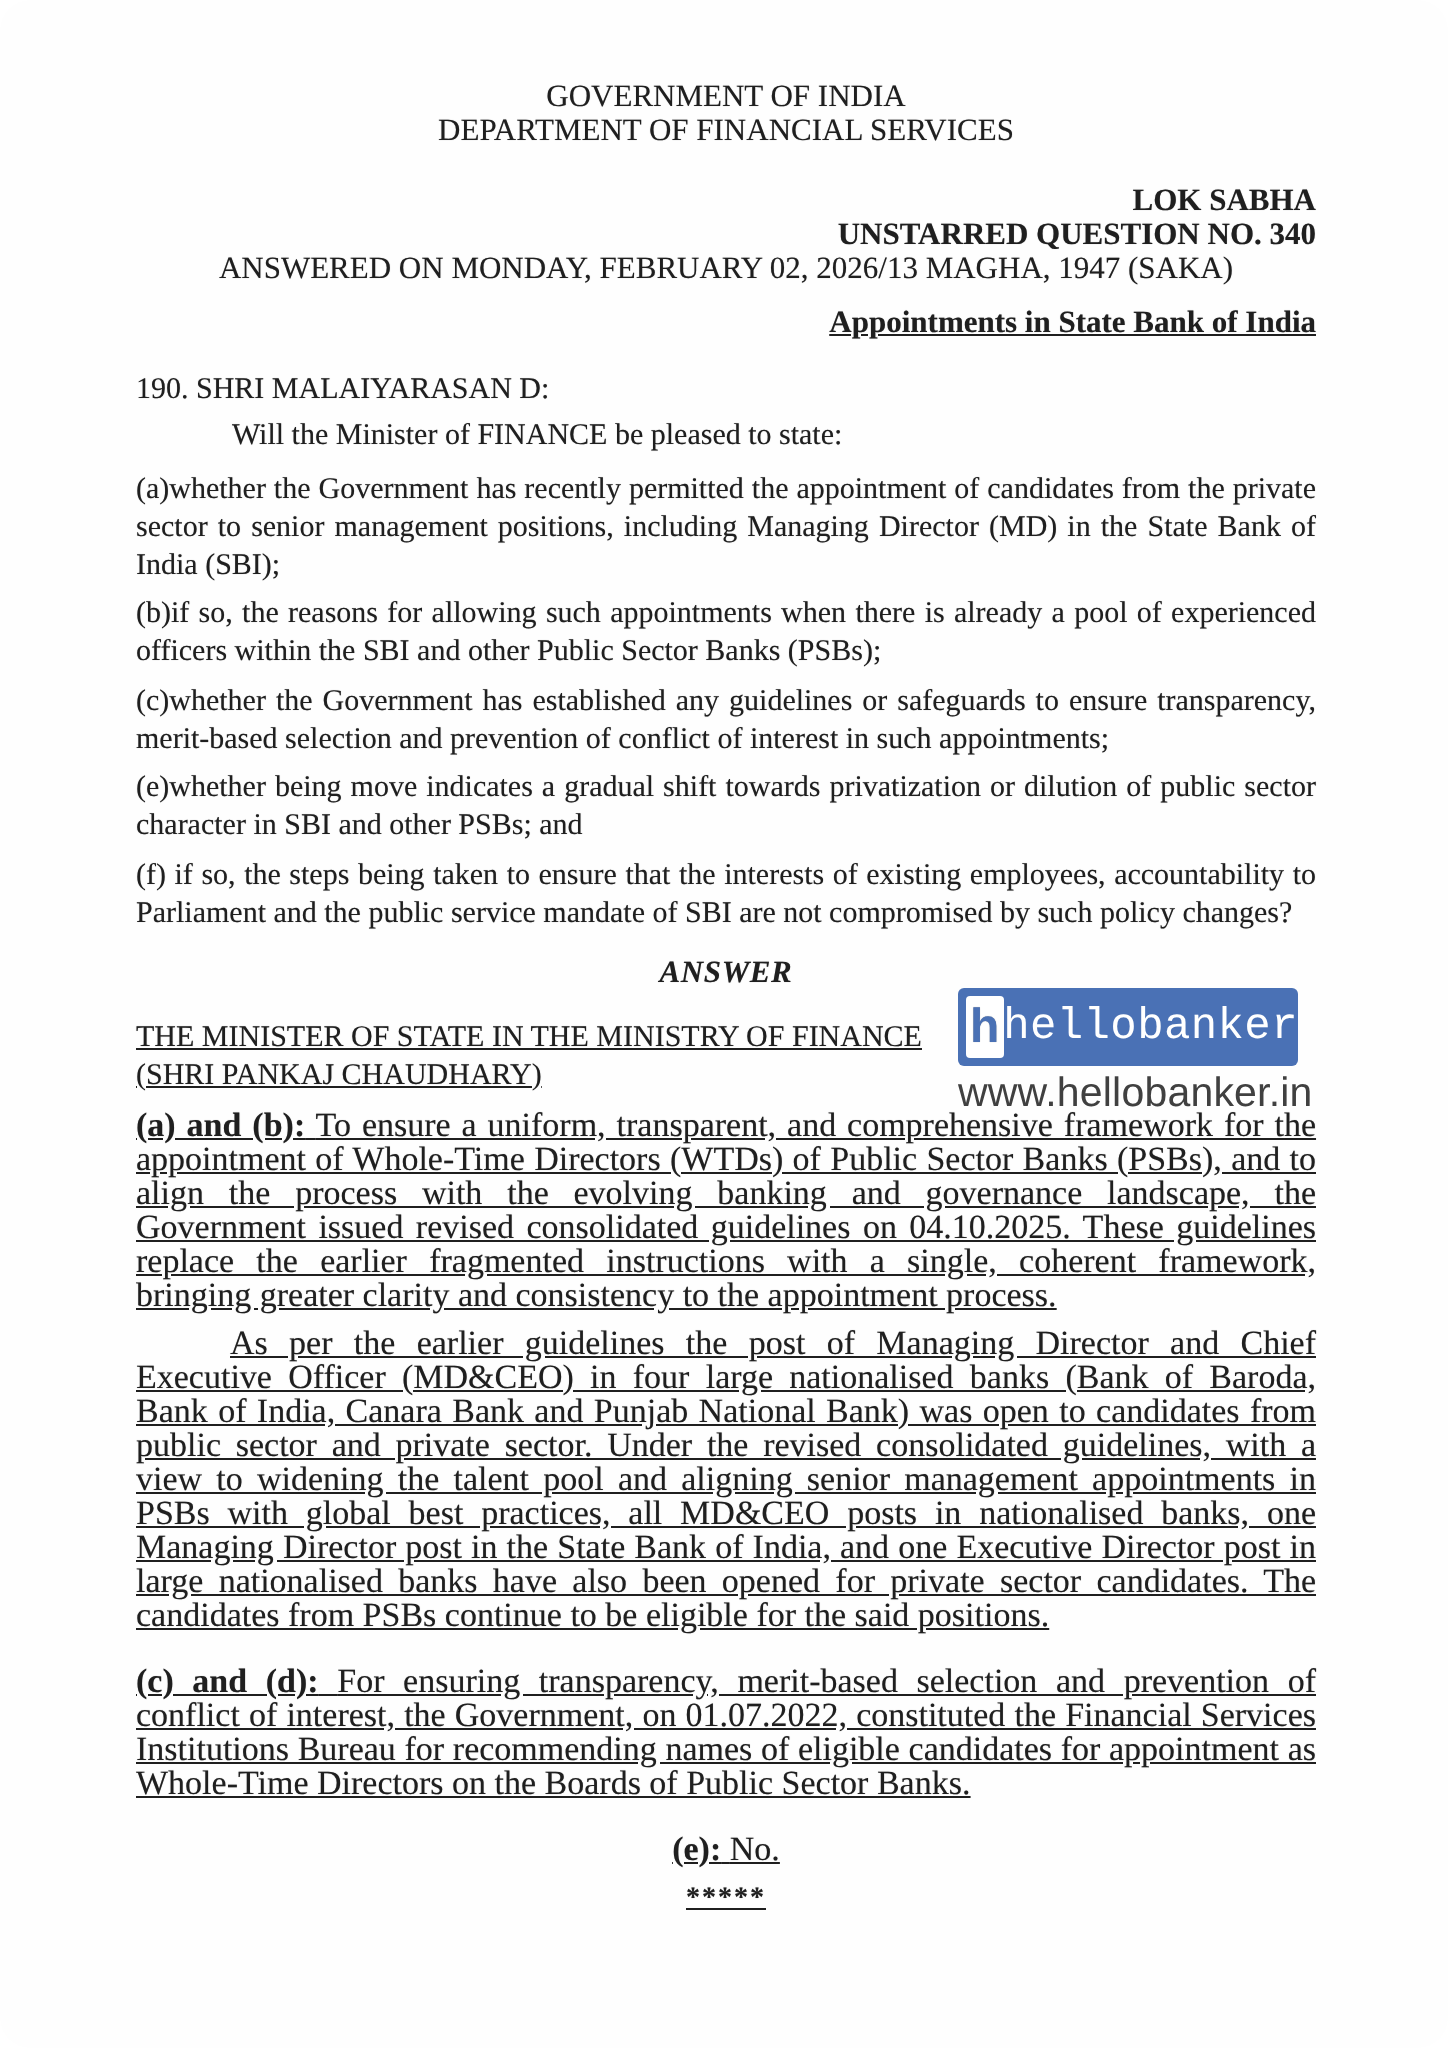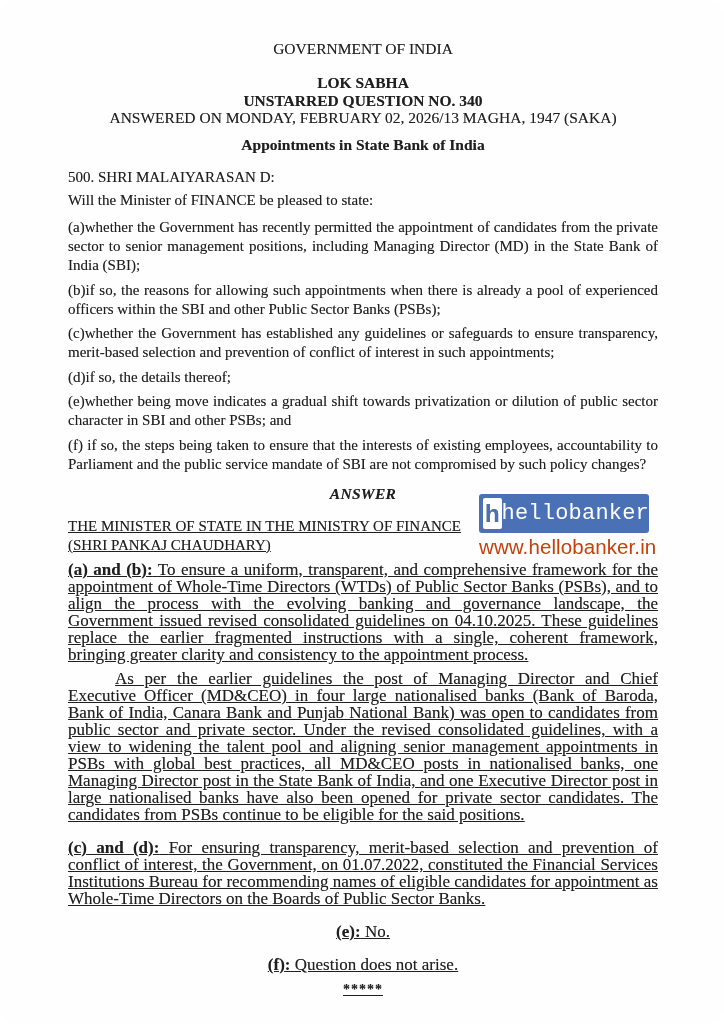--- a/index.html
+++ b/index.html
@@ -16,34 +16,35 @@
     text-shadow: 0 0 0.4px rgba(20,20,20,0.45);
   }
   .content {
     padding: 40px 66px 0 68px;
   }
   .doc-header {
     text-align: center;
     font-size: 15.5px;
     line-height: 17.3px;
   }
-  .bold { font-weight: bold; }
+  .bold { font-weight: bold; text-align: right; }
   .gap-sm { height: 17px; }
   .subject {
     margin-top: 10px;
     font-size: 15.5px;
+    text-decoration: underline;
   }
   .question-section {
     margin-top: 15px;
     font-size: 15px;
     line-height: 19px;
   }
   .question-section p { margin-bottom: 4px; }
   .question-section p.part { margin-bottom: 5.5px; text-align: justify; }
-  .question-section p.intro { margin-bottom: 8px; }
+  .question-section p.intro { margin-bottom: 8px; margin-left: 48px; }
   .answer-heading {
     text-align: center;
     font-size: 15.5px;
     font-weight: bold;
     margin-top: 11px;
     letter-spacing: 0.3px;
     font-style: italic;
   }
   .answer-section {
     margin-top: 14px;
@@ -104,66 +105,65 @@
     font-family: Liberation Mono, monospace;
     font-size: 22px;
     color: #ffffff;
     letter-spacing: 0.2px;
     text-shadow: none;
   }
   .wm-url {
     margin-top: 2px;
     font-family: "Liberation Sans", sans-serif;
     font-size: 20.5px;
-    color: #c2410c;
+    color: #404040;
     letter-spacing: 0.1px;
     text-shadow: none;
     white-space: nowrap;
   }
 </style>
 </head>
 <body>
 
 <div class="page">
   <div class="content">
 
     <header class="doc-header">
       <div>GOVERNMENT OF INDIA</div>
+      <div>DEPARTMENT OF FINANCIAL SERVICES</div>
       <div class="gap-sm"></div>
       <div class="bold">LOK SABHA</div>
       <div class="bold">UNSTARRED QUESTION NO. 340</div>
       <div>ANSWERED ON MONDAY, FEBRUARY 02, 2026/13 MAGHA, 1947 (SAKA)</div>
       <div class="subject bold">Appointments in State Bank of India</div>
     </header>
 
     <section class="question-section">
-      <p>500. SHRI MALAIYARASAN D:</p>
+      <p>190. SHRI MALAIYARASAN D:</p>
       <p class="intro">Will the Minister of FINANCE be pleased to state:</p>
       <p class="part">(a)whether the Government has recently permitted the appointment of candidates from the private sector to senior management positions, including Managing Director (MD) in the State Bank of India (SBI);</p>
       <p class="part">(b)if so, the reasons for allowing such appointments when there is already a pool of experienced officers within the SBI and other Public Sector Banks (PSBs);</p>
       <p class="part">(c)whether the Government has established any guidelines or safeguards to ensure transparency, merit-based selection and prevention of conflict of interest in such appointments;</p>
-      <p class="part">(d)if so, the details thereof;</p>
       <p class="part">(e)whether being move indicates a gradual shift towards privatization or dilution of public sector character in SBI and other PSBs; and</p>
       <p class="part">(f) if so, the steps being taken to ensure that the interests of existing employees, accountability to Parliament and the public service mandate of SBI are not compromised by such policy changes?</p>
     </section>
 
     <div class="answer-heading">ANSWER</div>
 
     <section class="answer-section">
       <div class="minister-block">
         <div>THE MINISTER OF STATE IN THE MINISTRY OF FINANCE</div>
         <div>(SHRI PANKAJ CHAUDHARY)</div>
       </div>
 
       <div class="answer-body">
         <p><b>(a) and (b):</b> <span>To ensure a uniform, transparent, and comprehensive framework for the appointment of Whole-Time Directors (WTDs) of Public Sector Banks (PSBs), and to align the process with the evolving banking and governance landscape, the Government issued revised consolidated guidelines on 04.10.2025. These guidelines replace the earlier fragmented instructions with a single, coherent framework, bringing greater clarity and consistency to the appointment process.</span></p>
         <p class="first-indent">As per the earlier guidelines the post of Managing Director and Chief Executive Officer (MD&amp;CEO) in four large nationalised banks (Bank of Baroda, Bank of India, Canara Bank and Punjab National Bank) was open to candidates from public sector and private sector. Under the revised consolidated guidelines, with a view to widening the talent pool and aligning senior management appointments in PSBs with global best practices, all MD&amp;CEO posts in nationalised banks, one Managing Director post in the State Bank of India, and one Executive Director post in large nationalised banks have also been opened for private sector candidates. The candidates from PSBs continue to be eligible for the said positions.</p>
         <p class="spaced-top" style="text-align: justify;"><b>(c) and (d):</b> <span>For ensuring transparency, merit-based selection and prevention of conflict of interest, the Government, on 01.07.2022, constituted the Financial Services Institutions Bureau for recommending names of eligible candidates for appointment as Whole-Time Directors on the Boards of Public Sector Banks.</span></p>
         <p class="spaced-top"><b>(e):</b> <span>No.</span></p>
-        <p class="spaced-top"><b>(f):</b> <span>Question does not arise.</span></p>
       </div>
 
       <div class="end-mark">*****</div>
     </section>
   </div>
 
   <div class="watermark">
     <div class="wm-bar">
       <span class="wm-square">h</span>
       <span class="wm-name">hellobanker</span>

